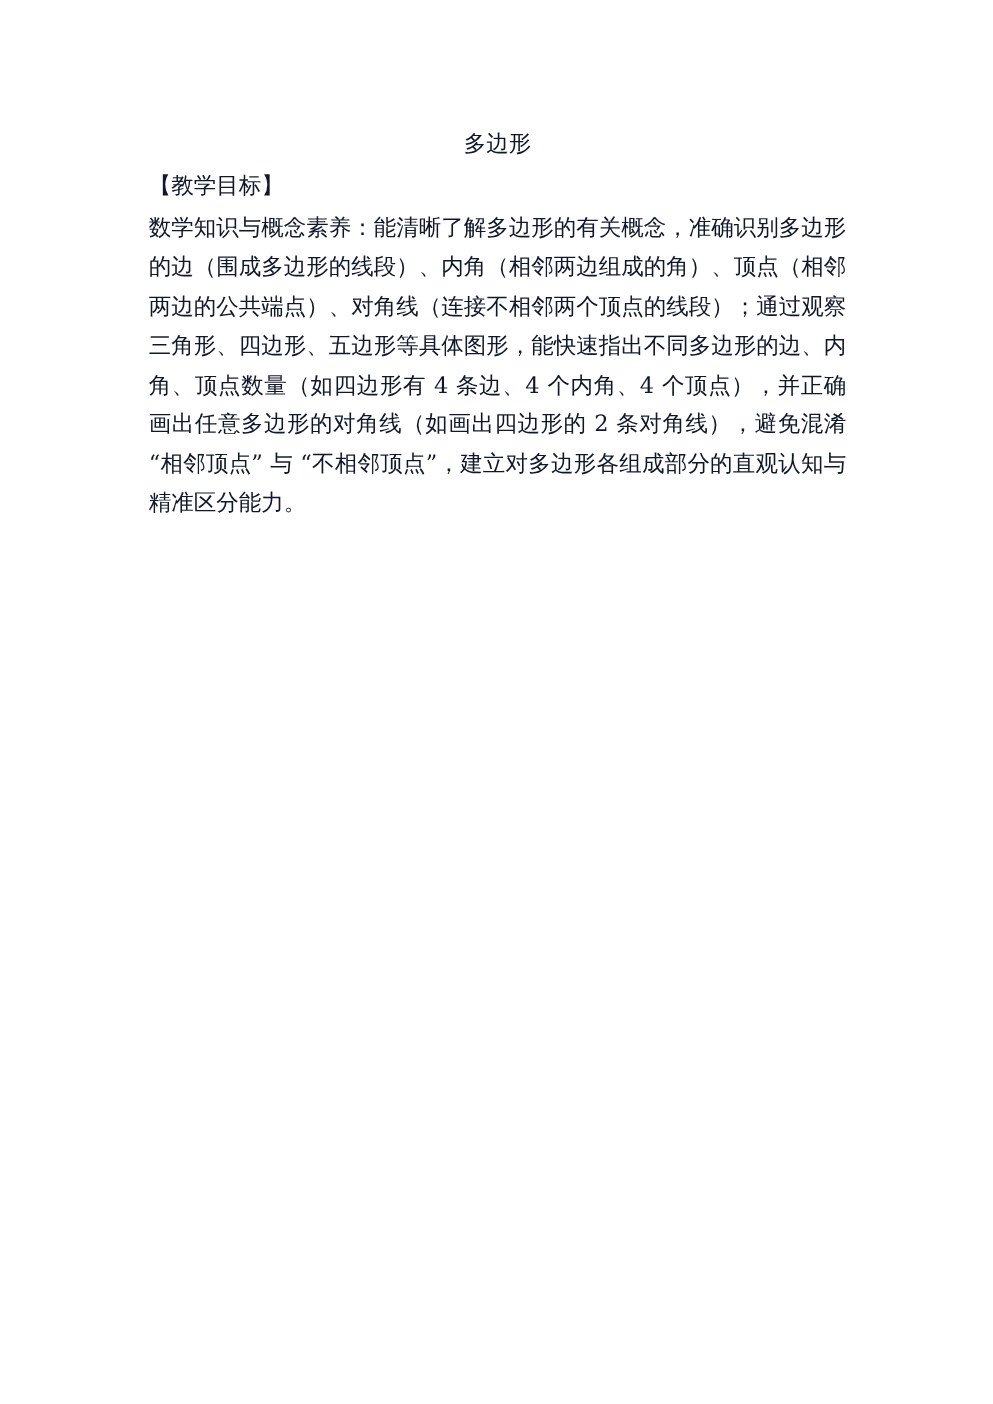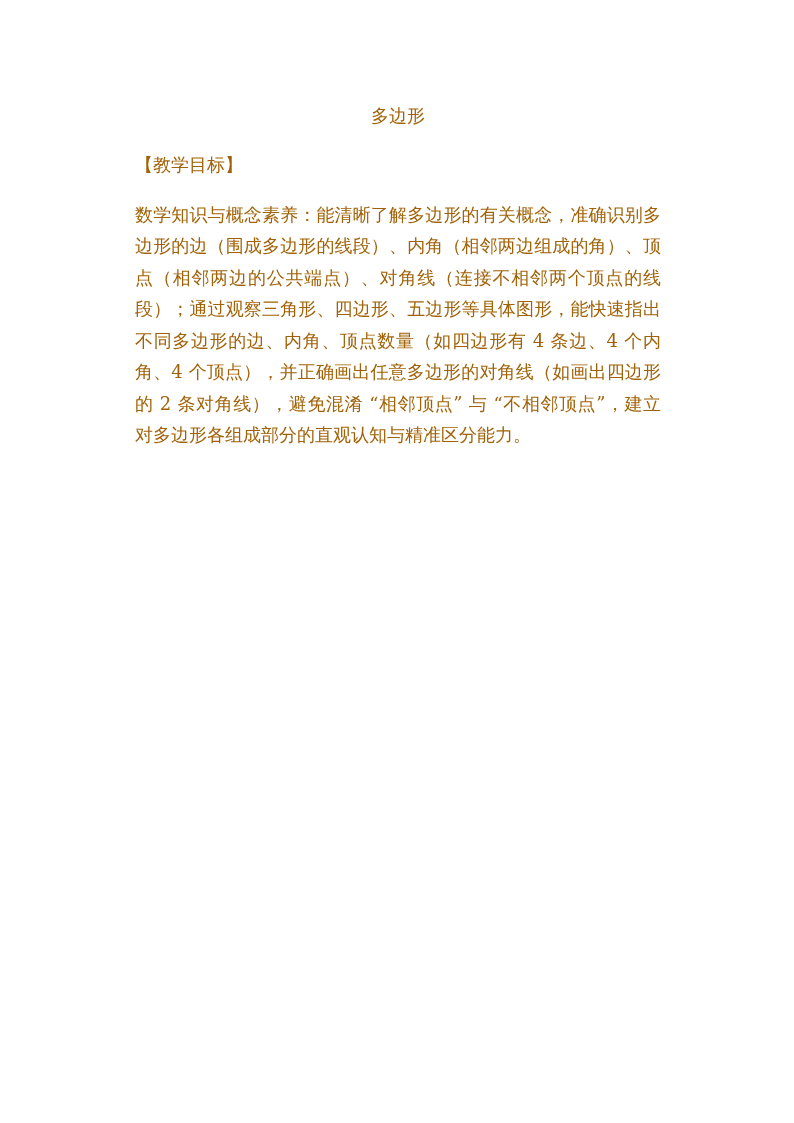--- a/index.html
+++ b/index.html
@@ -1,25 +1,25 @@
 <!DOCTYPE html>
 <html><head>
 <meta charset="utf-8">
 <style>
   html, body { margin: 0; padding: 0; background: #ffffff; }
   body { width: 794px; height: 1123px; position: relative; overflow: hidden; }
   .page {
     position: absolute; left: 119px; top: 100px; width: 558px;
     font-family: "DejaVu Serif", "Liberation Serif", serif;
-    font-size: 18px; color: #a16207; line-height: 31.5px;
+    font-size: 18px; color: #0f172a; line-height: 31.5px;
     text-align: justify;
   }
   .title { text-align: center; margin: 0 0 0 0; font-size: 18px; height: 33px; }
-  .heading { margin: 16px; height: 31.5px; }
-  .para { margin: 16px; padding-top: 2px; }
+  .heading { margin: 0; height: 31.5px; }
+  .para { margin: 0; padding-top: 2px; }
 </style>
 </head>
 <body>
 
 <div class="page">
   <div class="title">多边形</div>
   <div class="heading">【教学目标】</div>
   <p class="para">数学知识与概念素养：能清晰了解多边形的有关概念，准确识别多边形的边（围成多边形的线段）、内角（相邻两边组成的角）、顶点（相邻两边的公共端点）、对角线（连接不相邻两个顶点的线段）；通过观察三角形、四边形、五边形等具体图形，能快速指出不同多边形的边、内角、顶点数量（如四边形有 4 条边、4 个内角、4 个顶点），并正确画出任意多边形的对角线（如画出四边形的 2 条对角线），避免混淆 “相邻顶点” 与 “不相邻顶点”，建立对多边形各组成部分的直观认知与精准区分能力。</p>
 </div>
 

